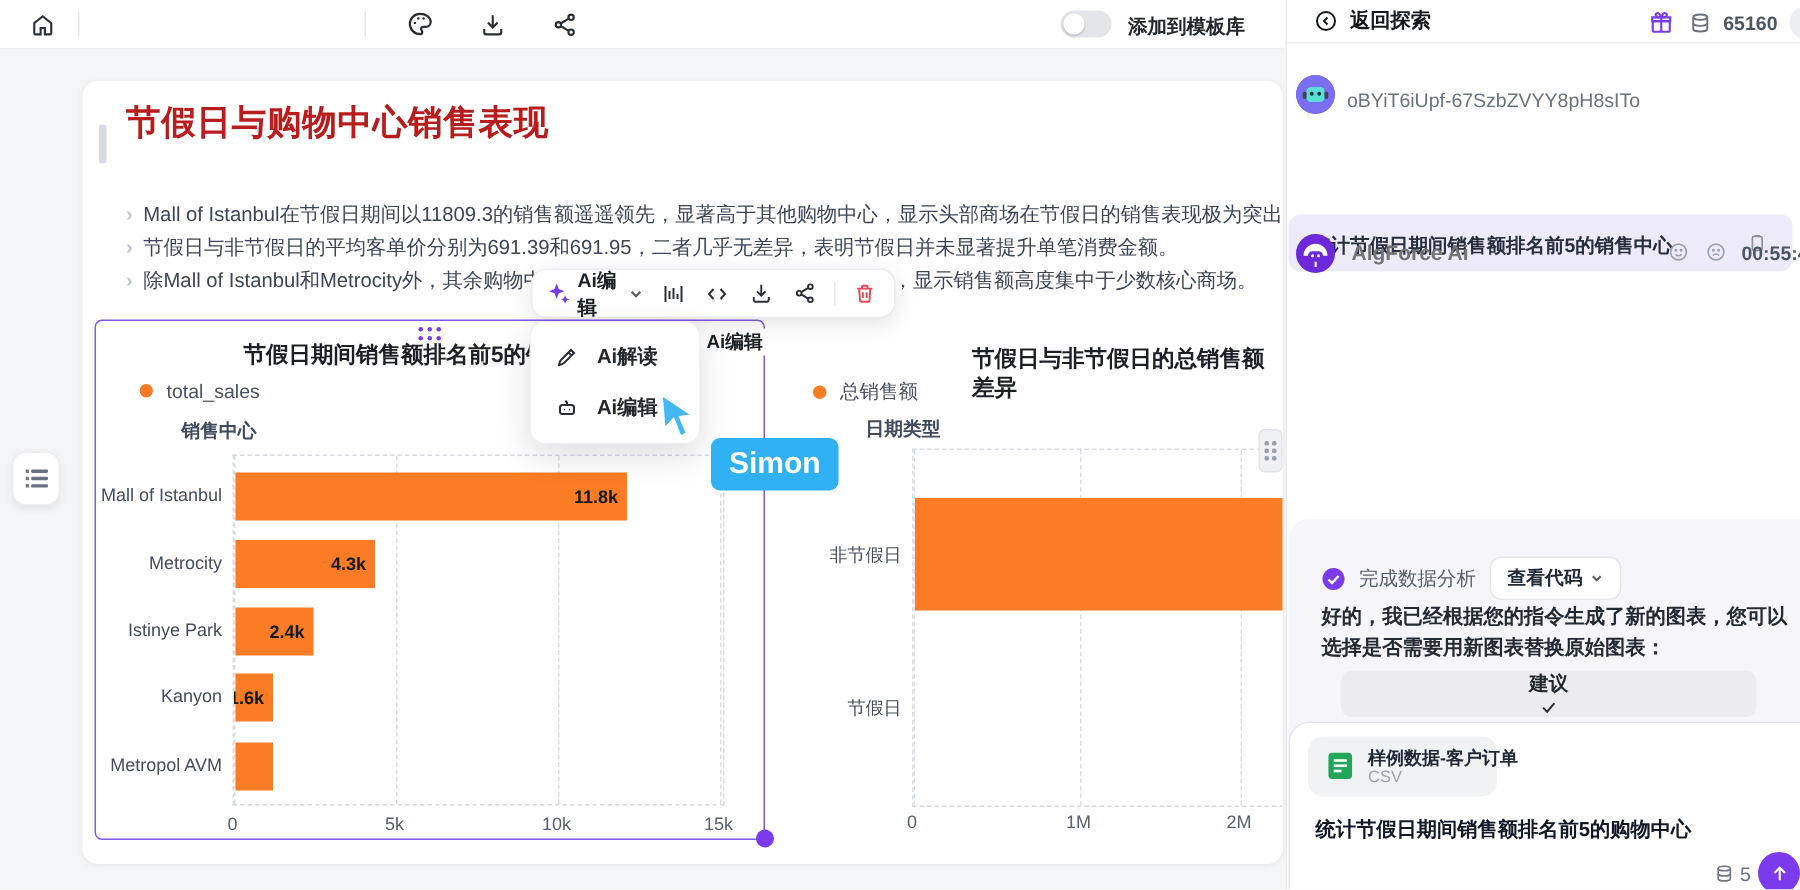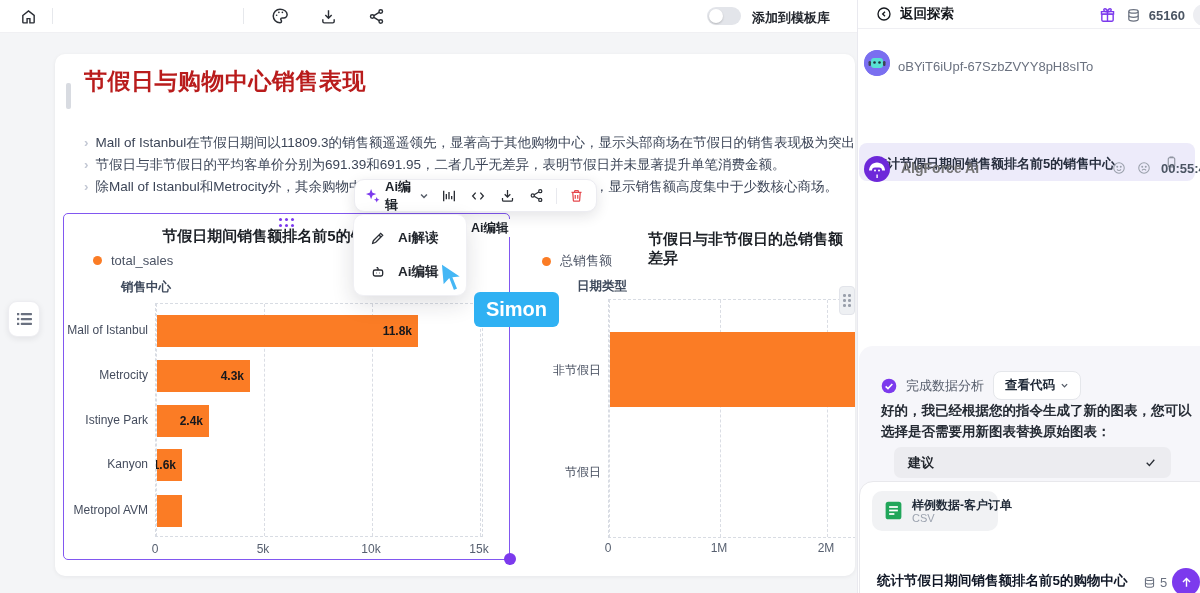--- a/index.html
+++ b/index.html
@@ -76,27 +76,27 @@
   .ai-name{position:absolute;left:43px;top:6px;font-size:14px;font-weight:700;color:#737373;}
   .ai-meta{position:absolute;right:-12px;top:6px;display:flex;align-items:center;gap:9px;font-size:13px;font-weight:600;color:#4b5563;}
   .ai-card{position:absolute;left:1px;top:192px;width:354px;height:200px;background:#f6f6fa;border-radius:14px;}
   .status-row{position:absolute;left:22px;top:25px;display:flex;align-items:center;gap:9px;}
   .status-text{font-size:13px;color:#565d6b;}
   .code-btn{display:flex;align-items:center;gap:5px;background:#fff;border:1px solid #e5e7eb;border-radius:8px;
             padding:5px 11px;font-size:12.5px;font-weight:700;color:#1f2937;cursor:pointer;}
   .ai-msg{position:absolute;left:22px;top:54px;width:322px;font-size:13.5px;font-weight:600;color:#242a33;line-height:21px;}
   .opt{position:absolute;left:35px;width:277px;height:31px;border-radius:7px;display:flex;align-items:center;
        justify-content:space-between;padding:0 14px;box-sizing:border-box;font-size:13px;font-weight:600;color:#23272e;cursor:pointer;}
-  .opt.sel{top:101px;background:#ececf0;}
+  .opt.sel{top:101px;background:#ececf0;flex-direction:column;}
   .opt.plain{top:145px;background:#fff;border:1px solid #e8e8ec;}
   .composer{position:absolute;left:1px;top:481px;width:354px;height:130px;background:#fff;border:1px solid #e8e8ec;border-radius:14px;box-sizing:border-box;}
   .file-chip{position:absolute;left:12px;top:9px;width:126px;height:40px;background:#f1f2f4;border-radius:10px;}
   .file-name{position:absolute;left:40px;top:6px;font-size:12px;font-weight:700;color:#1f2937;white-space:nowrap;}
   .file-type{position:absolute;left:40px;top:21px;font-size:11px;color:#9ca3af;}
-  .prompt{position:absolute;left:17px;top:62px;font-size:13.5px;font-weight:700;color:#111827;white-space:nowrap;margin-top:28px;}
+  .prompt{position:absolute;left:17px;top:62px;font-size:13.5px;font-weight:700;color:#111827;white-space:nowrap;}
   .composer-meta{position:absolute;left:283px;top:93px;display:flex;align-items:center;gap:4px;font-size:13px;color:#6b7280;}
   .send-btn{position:absolute;left:312px;top:86px;width:28px;height:28px;border-radius:50%;background:#7c3aed;
             display:flex;align-items:center;justify-content:center;cursor:pointer;}
   svg{display:block;}
 </style>
 </head>
 <body>
 
 <div id="app">
 

